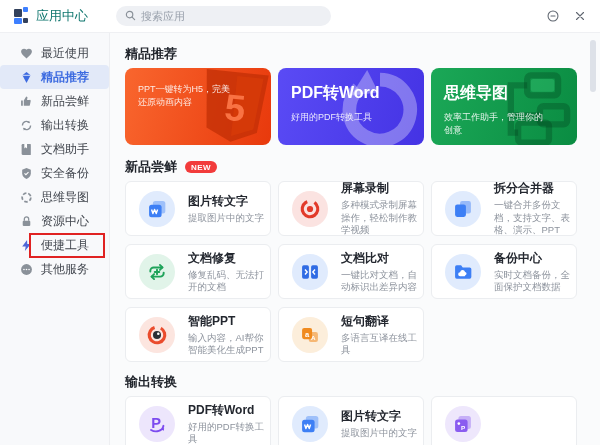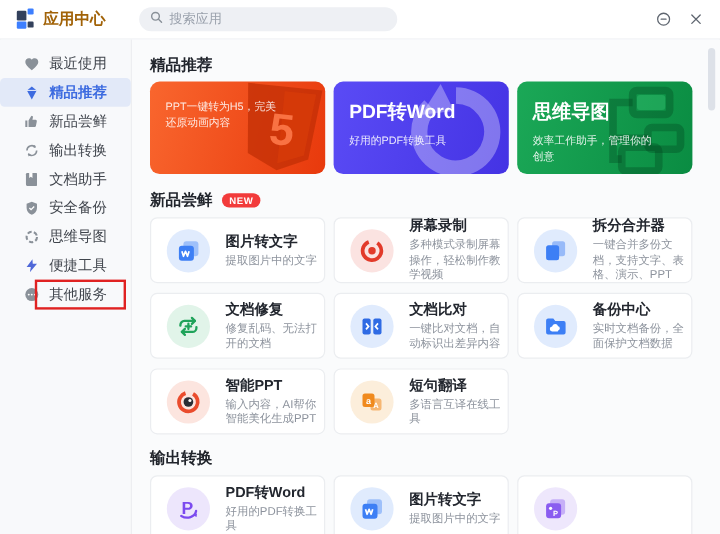--- a/index.html
+++ b/index.html
@@ -11,21 +11,21 @@
   
   .topbar { height:33px; background:#FFFFFF; border-bottom:1px solid #EFF0F3;
             display:flex; align-items:center; padding:0 14px; }
   .logo { width:15px; height:15px; display:grid; grid-template-columns:8px 6px;
           grid-template-rows:8px 6px; gap:1px; }
   .logo i { display:block; border-radius:1px; }
   .logo .q1 { background:#33415C; }
   .logo .q2 { background:#3D7FFF; width:5px; height:5px; margin-top:-2px; }
   .logo .q3 { background:#3D7FFF; }
   .logo .q4 { background:#33415C; width:5px; height:5px; }
-  .app-title { font-size:13px; font-weight:bold; color:#a16207; margin-left:7px;text-align:right; }
+  .app-title { font-size:13px; font-weight:normal; color:#0f766e; margin-left:7px;text-align:right; }
   .search { margin-left:28px; width:215px; height:20px; background:#EEF0F4; border-radius:10px;
             display:flex; align-items:center; padding:0 9px; gap:5px; }
   .search svg { flex:0 0 auto; }
   .search input { border:none; outline:none; background:transparent; width:100%;
                   font-size:11px; color:#444; font-family:inherit; }
   .search input::placeholder { color:#9AA1AC; }
   .tb-spacer { flex:1; }
   .win-controls { display:flex; align-items:center; gap:14px; color:#5F6670; }
   .win-controls span { display:flex; align-items:center; cursor:pointer; }
 
@@ -170,20 +170,29 @@
           <span class="si">
             <svg width="13" height="13" viewBox="0 0 24 24">
               <circle cx="12" cy="12" r="8" fill="none" stroke="#8A9199" stroke-width="3.2" stroke-dasharray="6.5 3.5"></circle>
             </svg>
           </span>
           <span class="lbl">思维导图</span>
         </div>
         <div class="side-item">
           <span class="si">
             <svg width="13" height="13" viewBox="0 0 24 24">
+              <rect x="5" y="10.5" width="14" height="10" rx="2" fill="#8A9199"></rect>
+              <path d="M8 10.5V7.5a4 4 0 0 1 8 0v3" fill="none" stroke="#8A9199" stroke-width="2.4"></path>
+            </svg>
+          </span>
+          <span class="lbl">资源中心</span>
+        </div>
+        <div class="side-item">
+          <span class="si">
+            <svg width="13" height="13" viewBox="0 0 24 24">
               <path fill="#4F68D8" d="M13 2L4 14h6.5L9 22l11-13h-6.5z"></path>
             </svg>
           </span>
           <span class="lbl">便捷工具</span>
         </div>
         <div class="side-item">
           <span class="si">
             <svg width="13" height="13" viewBox="0 0 24 24">
               <circle cx="12" cy="12" r="10" fill="#8A9199"></circle>
               <circle cx="7.3" cy="12" r="1.5" fill="#fff"></circle>

